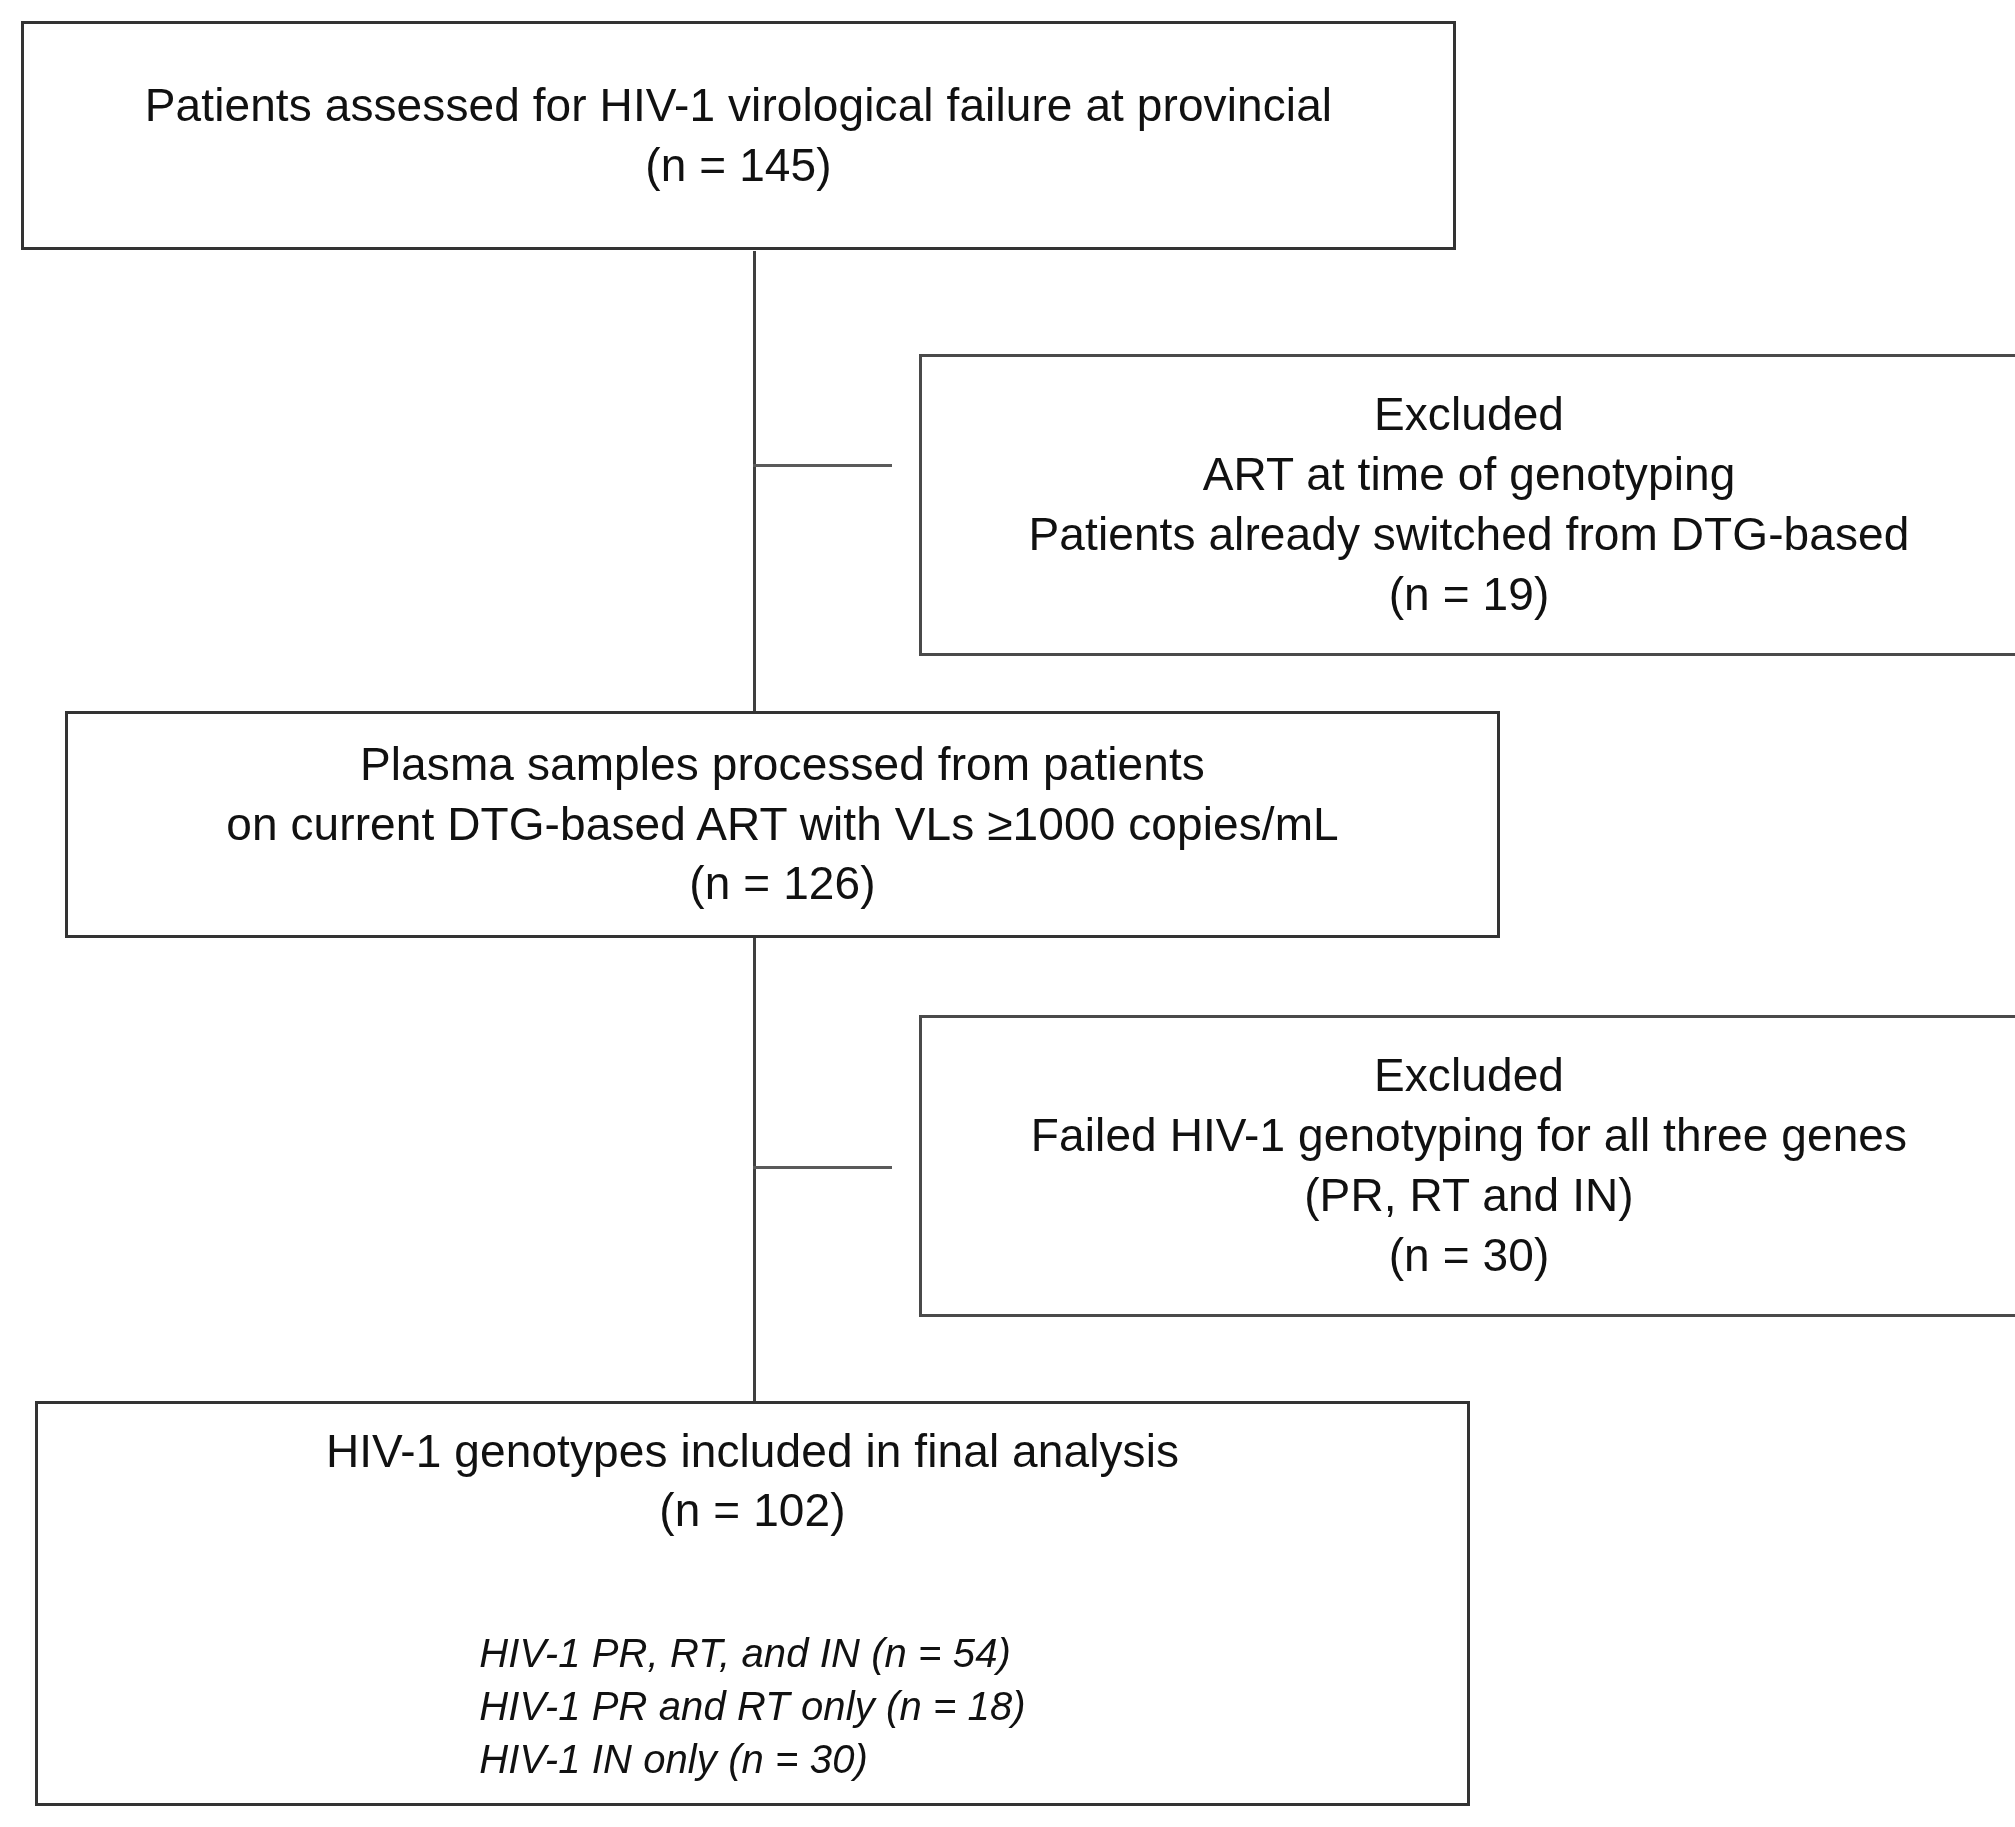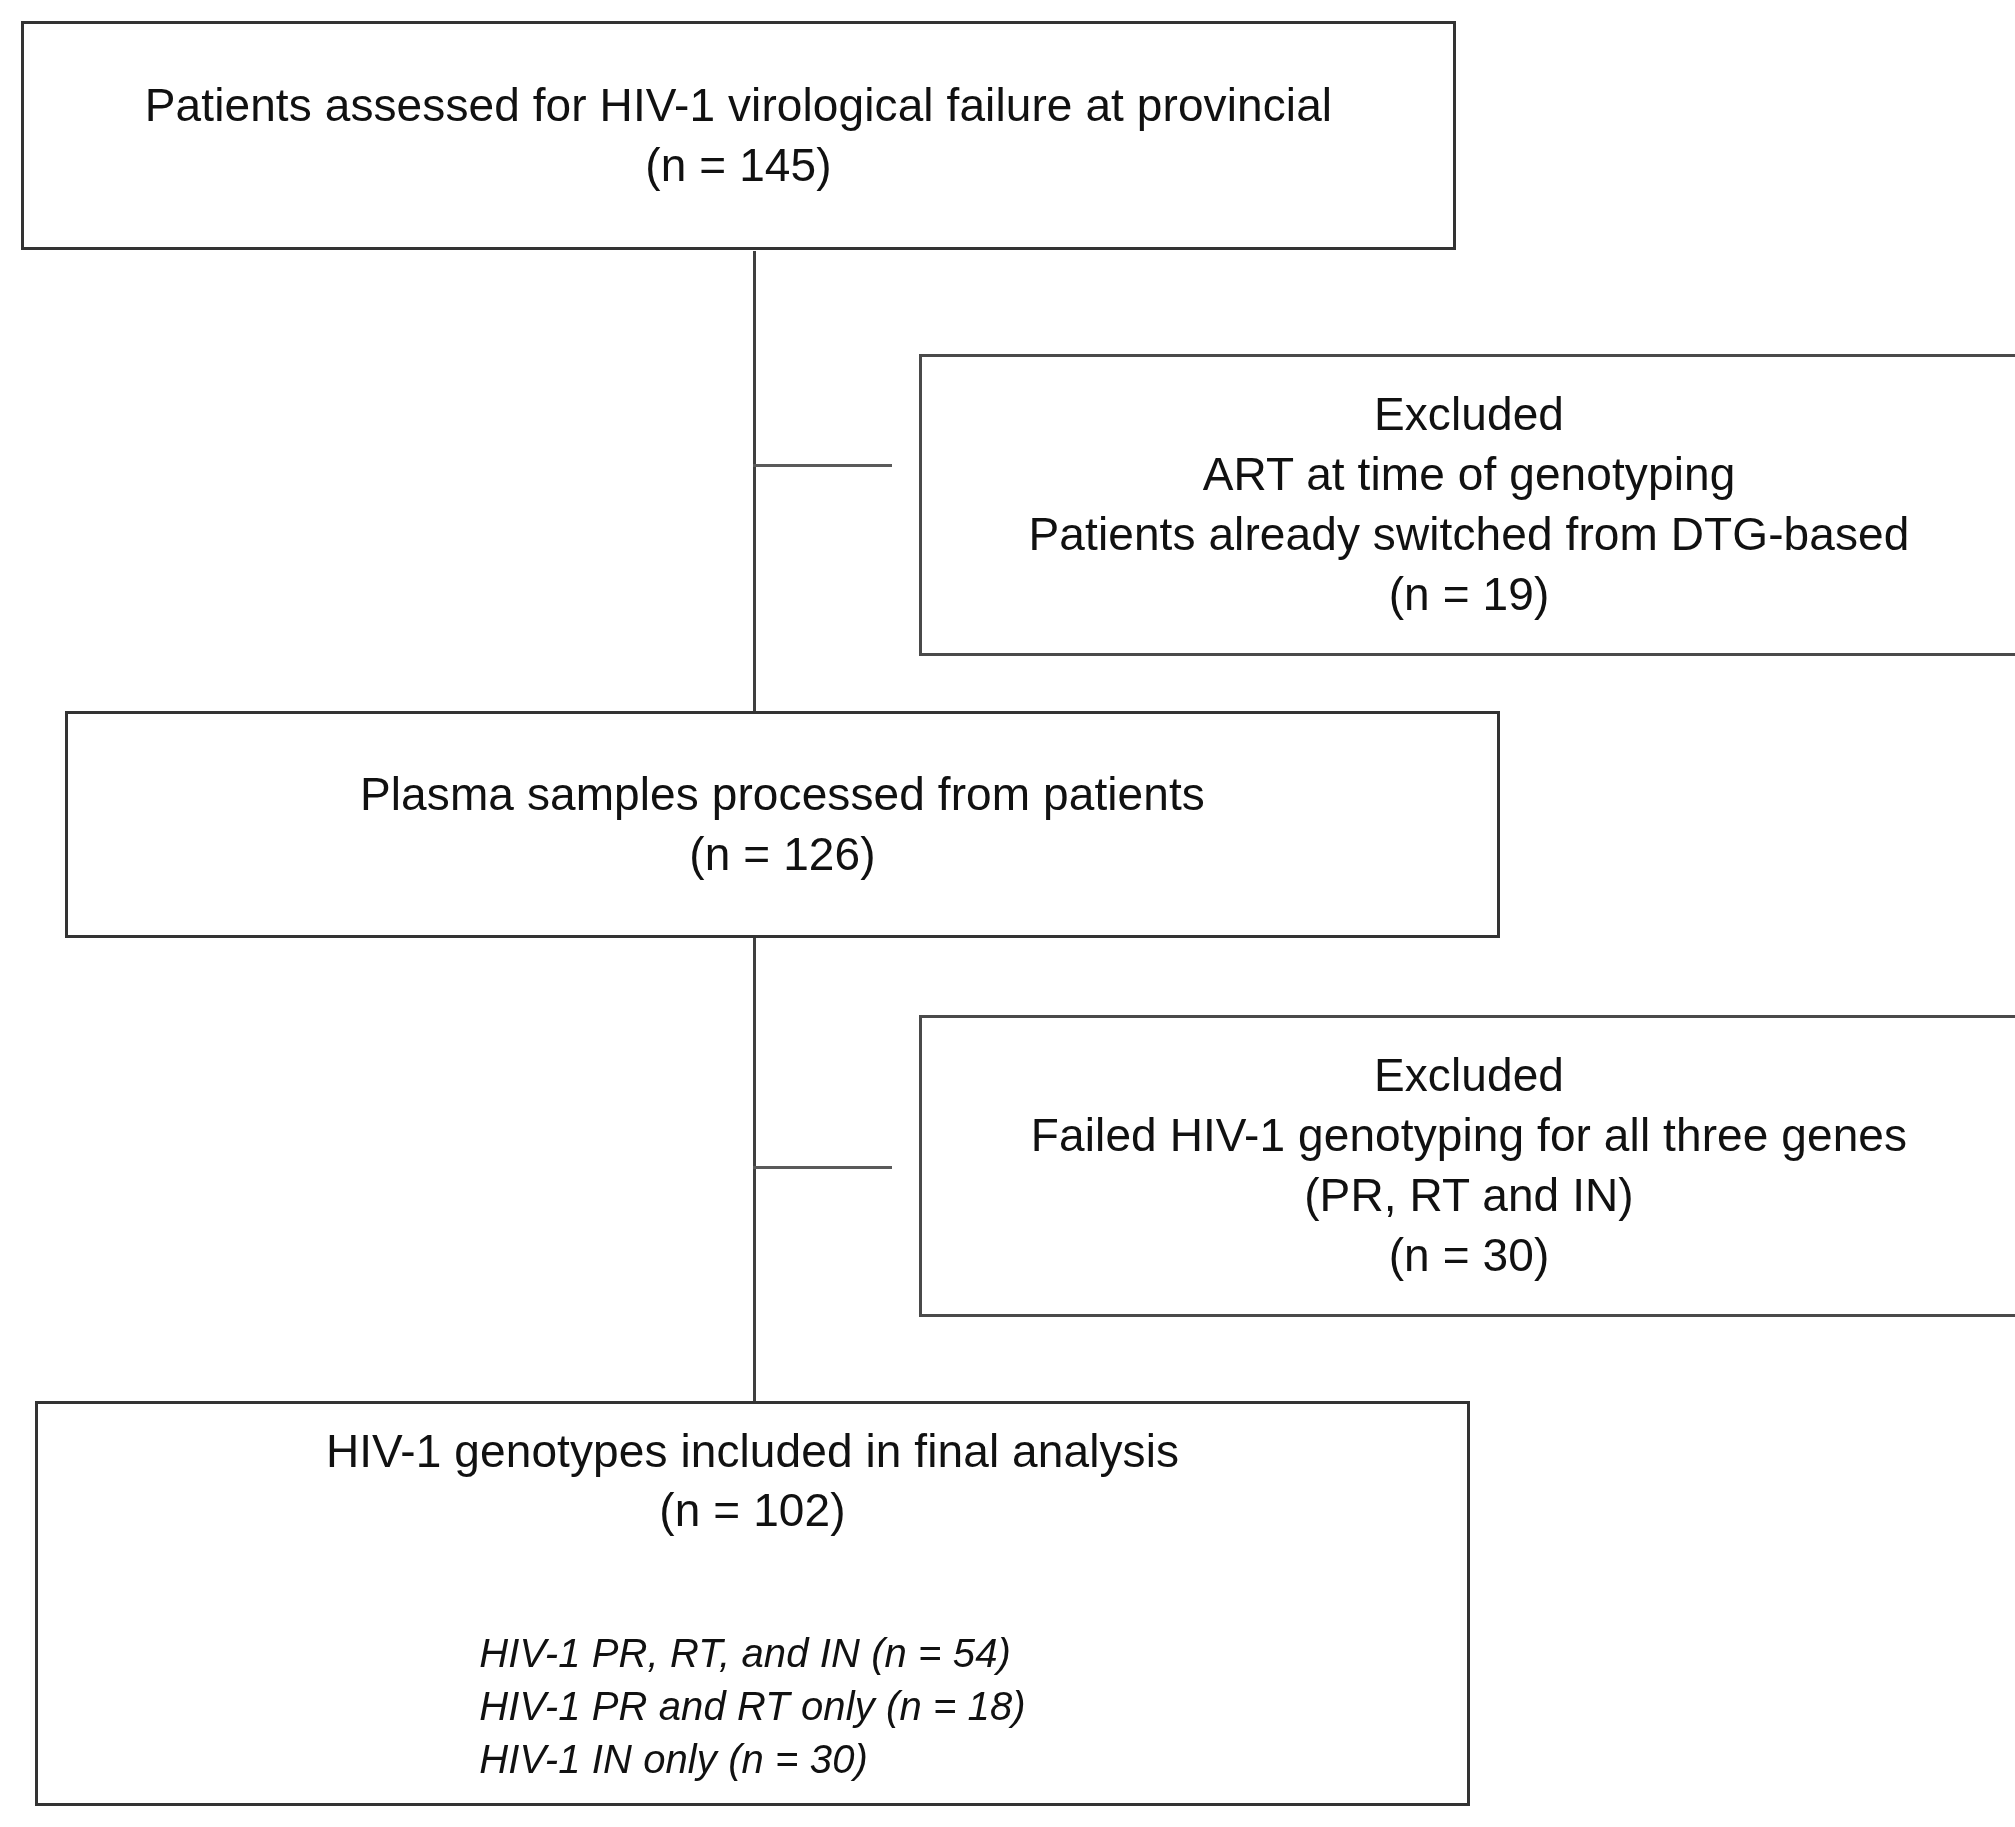--- a/index.html
+++ b/index.html
@@ -98,20 +98,21 @@
 
   <div class="node-box side" style="left:891px; top:354px; width:1100px; height:302px;">
     <span class="line pad-inner">Excluded</span>
     <span class="line pad-inner">ART at time of genotyping</span>
     <span class="line pad-inner">Patients already switched from DTG-based</span>
     <span class="line pad-inner">(n = 19)</span>
   </div>
 
   <div class="node-box main" style="left:21px; top:711px; width:1435px; height:227px;margin-left:44px;">
     <span class="line pad-inner">Plasma samples processed from patients</span>
+    <span class="line pad-inner">on current DTG-based ART with VLs ≥1000 copies/mL</span>
     <span class="line pad-inner">(n = 126)</span>
   </div>
 
   <div class="node-box side" style="left:891px; top:1015px; width:1100px; height:302px;">
     <span class="line pad-inner">Excluded</span>
     <span class="line pad-inner">Failed HIV-1 genotyping for all three genes</span>
     <span class="line pad-inner">(PR, RT and IN)</span>
     <span class="line pad-inner">(n = 30)</span>
   </div>
 

